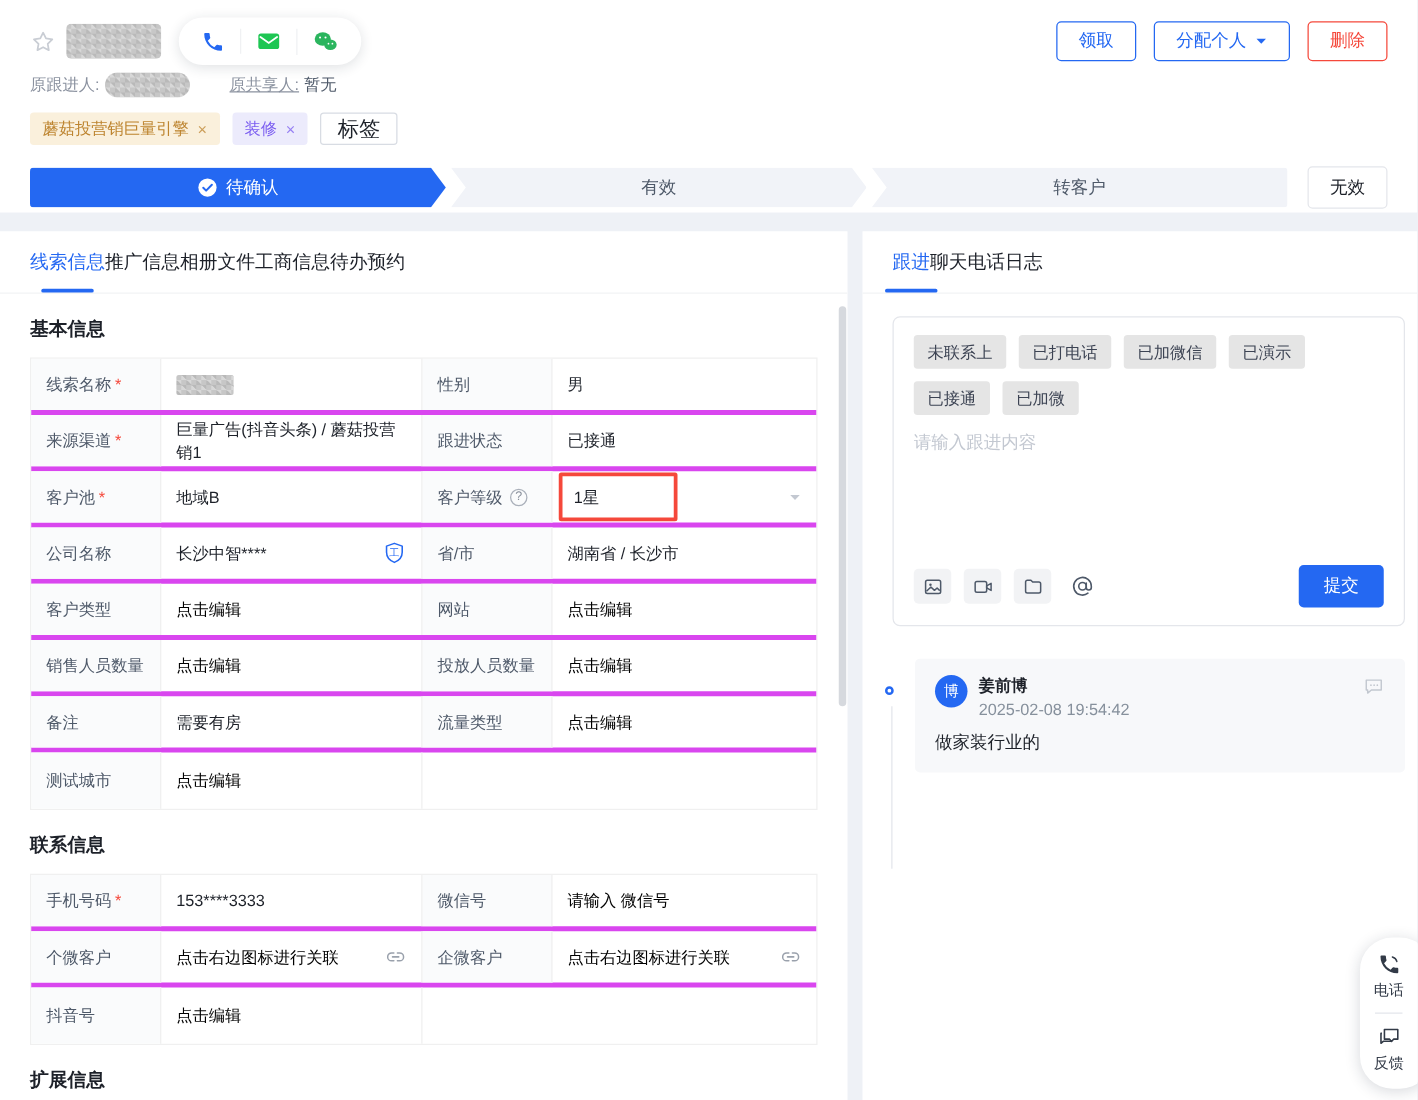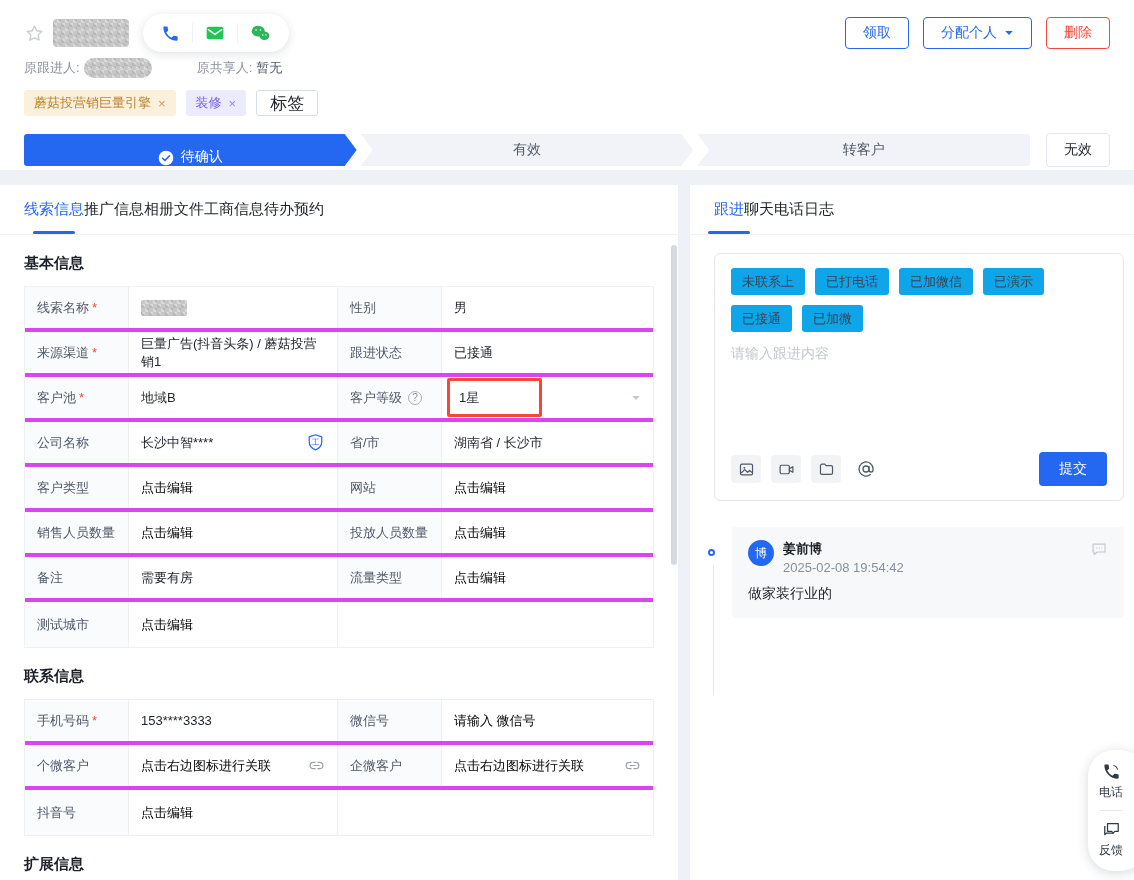--- a/index.html
+++ b/index.html
@@ -39,38 +39,38 @@
     height: 32px; padding: 0 17px; border-radius: 4px; background: #fff; font-size: 14px;
     display: inline-flex; align-items: center; gap: 7px; cursor: pointer;
     font-family: inherit;
   }
   .btn-blue { border: 1px solid #2468f2; color: #2468f2; }
   .btn-red { border: 1px solid #f5483b; color: #f5483b; }
   .caret { display: inline-flex; }
 
   .meta-row { display: flex; align-items: center; margin-top: 5px; font-size: 13px; color: #8a919f; gap: 4px; height: 22px; }
   .blur-small { width: 68px; height: 20px; border-radius: 10px; }
-  .share-label { margin-left: 41px; }
+  .share-label { margin-left: 28px; text-decoration: underline; }
   .share-value { color: #4e5969; }
 
   .tags-row { display: flex; align-items: center; gap: 10px; margin-top: 11px; height: 26px; }
   .tag { height: 26px; display: inline-flex; align-items: center; gap: 7px; padding: 0 10px; border-radius: 3px; font-size: 13px; }
   .tag-orange { background: #faf0dc; color: #bd842f; }
   .tag-purple { background: #ecebfc; color: #7a5cf0; }
   .tag-close { cursor: pointer; font-size: 13px; opacity: .75; }
   .tag-add { background: #fff; border: 1px solid #d8dce3; color: #1d2129; border-radius: 3px; height: 26px; padding: 0 13px; font-size: 17px; cursor: pointer; font-family: inherit; }
 
   .steps-row { display: flex; align-items: center; margin-top: 17px; }
   .steps-track { flex: 1; display: flex; gap: 4px; height: 32px; }
   .step {
     flex: 1; display: flex; align-items: center; justify-content: center; gap: 7px;
     background: #f1f3f8; color: #4e5969; font-size: 14px; cursor: pointer;
     clip-path: polygon(0 0, calc(100% - 12px) 0, 100% 50%, calc(100% - 12px) 100%, 0 100%, 12px 50%);
   }
-  .step:first-child { clip-path: polygon(0 0, calc(100% - 12px) 0, 100% 50%, calc(100% - 12px) 100%, 0 100%); border-radius: 3px 0 0 3px; align-items: flex-end; }
+  .step:first-child { clip-path: polygon(0 0, calc(100% - 12px) 0, 100% 50%, calc(100% - 12px) 100%, 0 100%); border-radius: 3px 0 0 3px; }
   .step:last-child { clip-path: polygon(0 0, 100% 0, 100% 100%, 0 100%, 12px 50%); border-radius: 0 3px 3px 0; }
   .step.active { background: #2468f2; color: #fff; }
   .invalid-btn { margin-left: 16px; height: 34px; width: 64px; background: #fff; border: 1px solid #e4e6eb; border-radius: 4px; font-size: 14px; color: #1d2129; cursor: pointer; font-family: inherit; }
 
   
   .content-row { display: flex; gap: 12px; margin-top: 15px; height: 695px; }
   .left-panel { width: 678px; background: #fff; position: relative; overflow: hidden; }
   .right-panel { flex: 1; background: #fff; position: relative; }
   .tabs { display: flex; align-items: stretch; height: 50px; padding: 0 24px; border-bottom: 1px solid #f2f3f5; }
   .tab { display: flex; align-items: center; font-size: 15px; color: #1d2129; position: relative; cursor: pointer; }
@@ -102,21 +102,21 @@
   .cell-caret { margin-left: auto; color: #c3c8d1; display: inline-flex; }
   .red-box {
     border: 3px solid #f5483b; border-radius: 2px; height: 39px; width: 95px;
     display: flex; align-items: center; padding: 0 9px; margin-left: -7px;
   }
   .scrollbar-thumb { position: absolute; right: 1px; top: 60px; width: 6px; height: 320px; background: #d6d9de; border-radius: 3px; cursor: pointer; }
 
   
   .composer { margin: 18px 10px 0 24px; border: 1px solid #e4e6eb; border-radius: 6px; padding: 14px 16px 14px 16px; }
   .chips { display: flex; flex-wrap: wrap; gap: 10px; }
-  .chip { background: #0ea5e9; color: #3c4353; border-radius: 3px; height: 27px; display: inline-flex; align-items: center; padding: 0 11px; font-size: 13px; cursor: pointer; }
+  .chip { background: #e5e5e5; color: #3c4353; border-radius: 3px; height: 27px; display: inline-flex; align-items: center; padding: 0 11px; font-size: 13px; cursor: pointer; }
   .composer-input {
     width: 100%; border: none; outline: none; resize: none; margin-top: 13px; height: 98px;
     font-family: inherit; font-size: 14px; color: #1d2129;
   }
   .composer-input::placeholder { color: #c3c8d1; }
   .composer-toolbar { display: flex; align-items: center; gap: 10px; margin-top: 6px; }
   .tool-btn { width: 30px; height: 28px; border-radius: 4px; background: #f2f3f5; border: none; display: inline-flex; align-items: center; justify-content: center; color: #4e5969; cursor: pointer; }
   .tool-btn.plain { background: transparent; font-size: 16px; color: #4e5969; font-family: inherit; }
   .submit-btn { margin-left: auto; background: #2468f2; color: #fff; border: none; border-radius: 4px; height: 34px; padding: 0 20px; font-size: 14px; cursor: pointer; font-family: inherit; }
 

